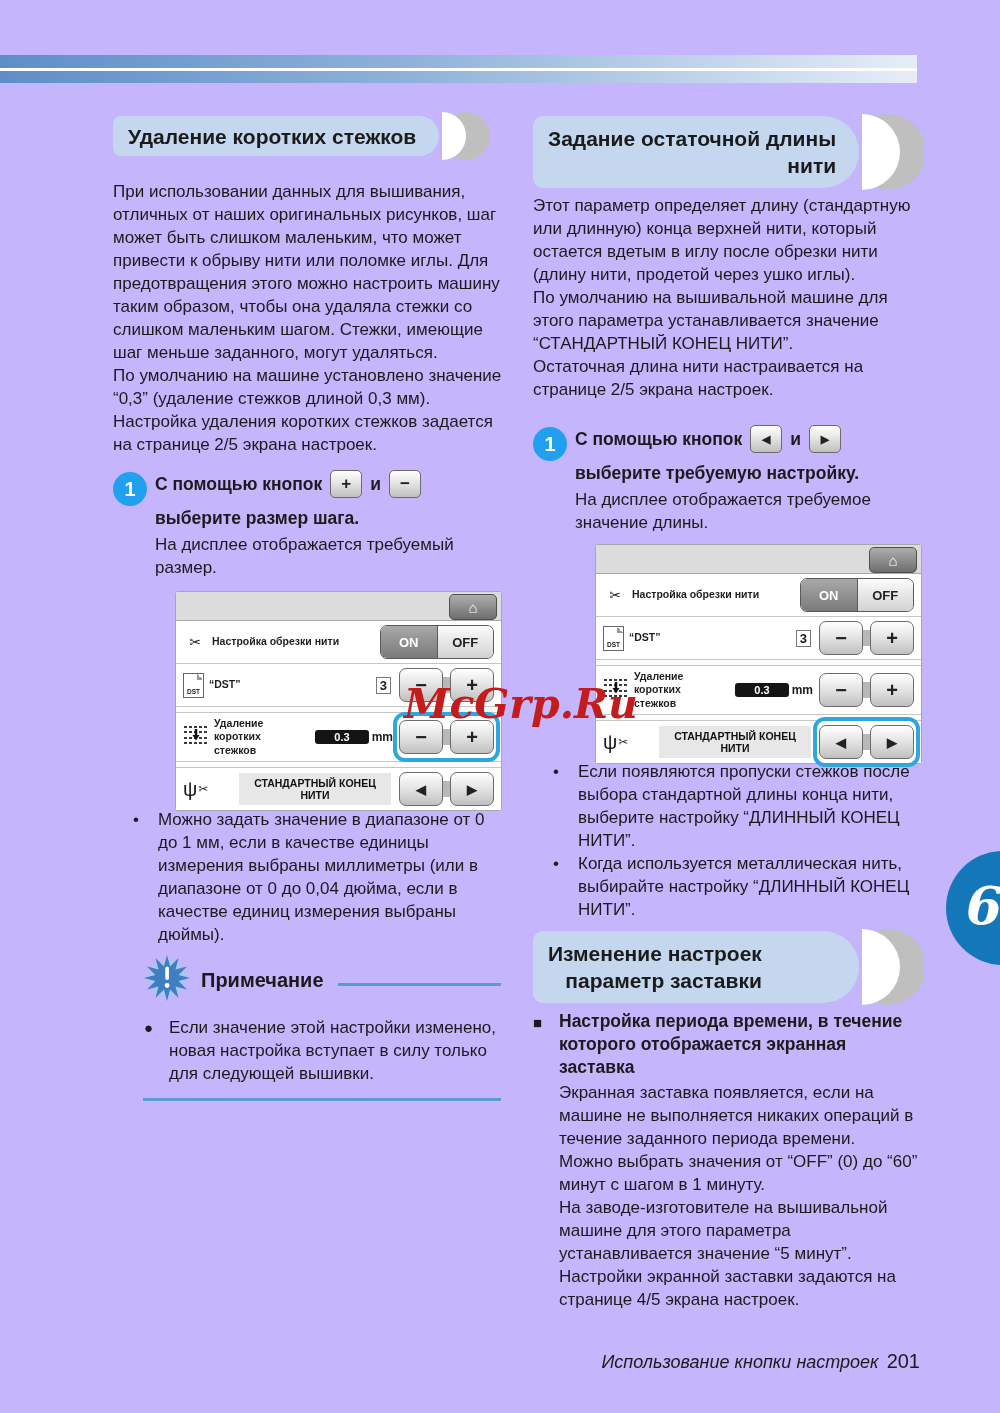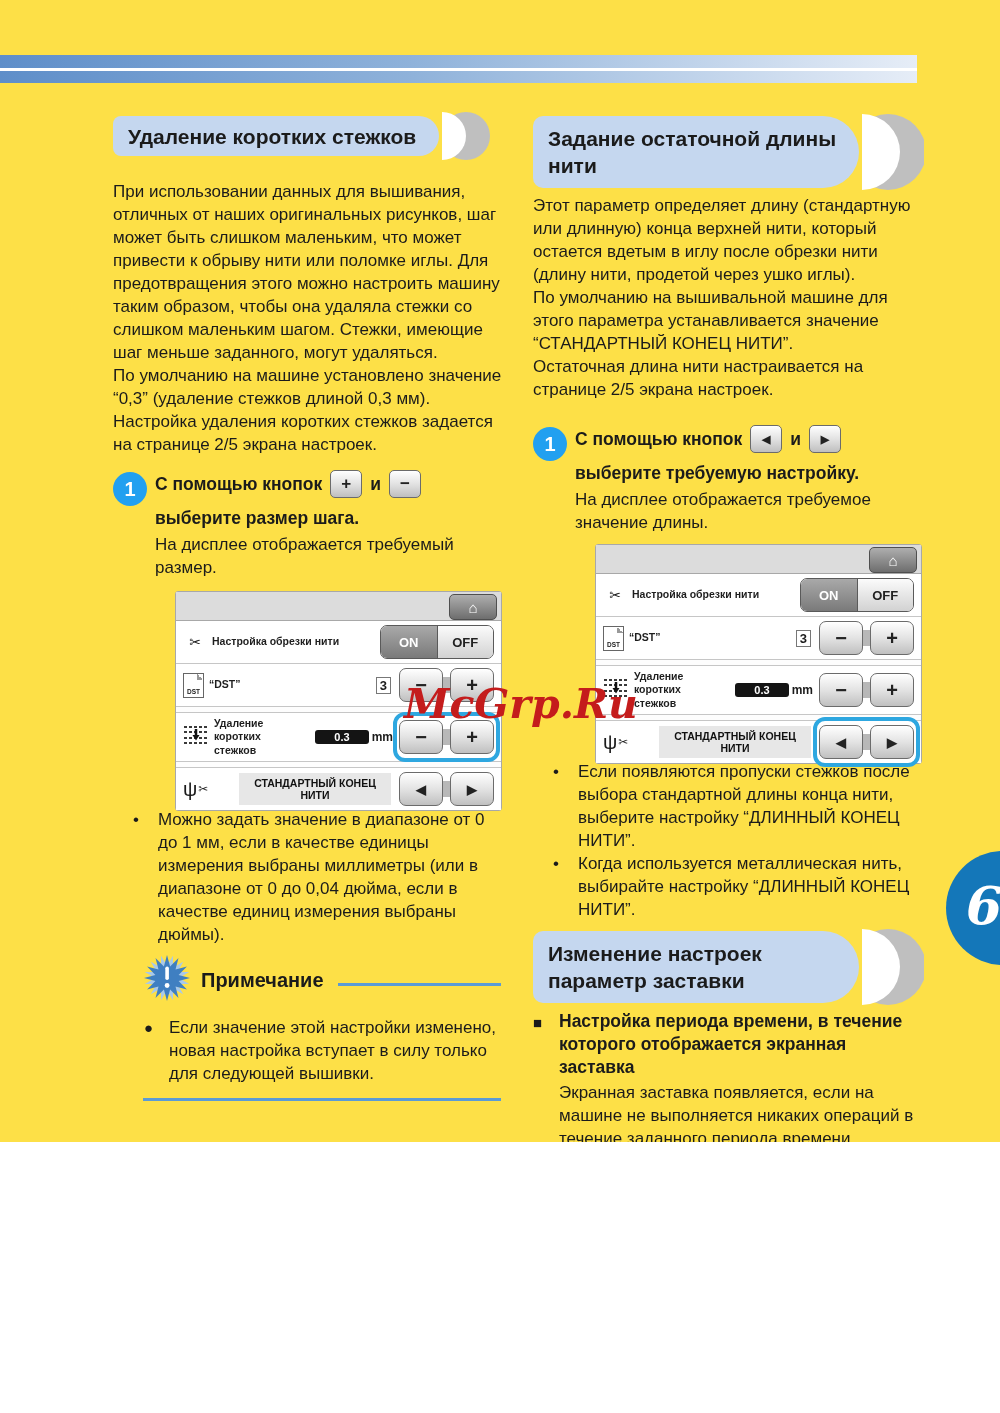--- a/index.html
+++ b/index.html
@@ -1,28 +1,28 @@
 <!DOCTYPE html>
 <html lang="ru"><head>
 <meta charset="utf-8">
 <style>
   html,body{margin:0;padding:0;background:#fff;}
-  .page{position:relative;width:1000px;height:1142px;background:#fde047;overflow:hidden;
+  .page{position:relative;width:1000px;height:1413px;background:#c4b5fd;overflow:hidden;
         font-family:"Liberation Sans",sans-serif;color:#1b1b1b;}
   
   .topbar{position:absolute;left:0;top:55px;width:917px;height:28px;
           background:linear-gradient(90deg,#5e8ec9 0%,#8fb2da 45%,#e6edf7 100%);}
   .topbar .line{position:absolute;left:0;top:13px;width:100%;height:3px;background:#fff;}
   
   .sec{position:absolute;}
   .sec-box{width:100%;height:100%;background:#c5d7ef;display:flex;align-items:center;
            padding:0 15px;box-sizing:border-box;font-size:21px;font-weight:bold;
            line-height:27px;white-space:pre-line;}
   .sec-box.sm{border-radius:8px 20px 20px 8px;}
-  .sec-box.lg{border-radius:10px 36px 36px 10px;}
+  .sec-box.lg{border-radius:10px 36px 36px 10px;text-align:right;}
   .crescent{position:absolute;top:50%;transform:translateY(-50%);overflow:hidden;}
   .crescent i{position:absolute;border-radius:50%;display:block;}
   .crescent .g{background:#bfbfbf;}
   .crescent .w{background:#fff;}
   .cr-sm{width:54px;height:48px;left:calc(100% + 3px);}
   .cr-sm .g{width:48px;height:48px;left:0;top:0;}
   .cr-sm .w{width:48px;height:48px;left:-24px;top:0;}
   .cr-lg{width:62px;height:76px;left:calc(100% + 3px);}
   .cr-lg .g{width:76px;height:76px;left:-12px;top:0;}
   .cr-lg .w{width:76px;height:76px;left:-38px;top:0;}

